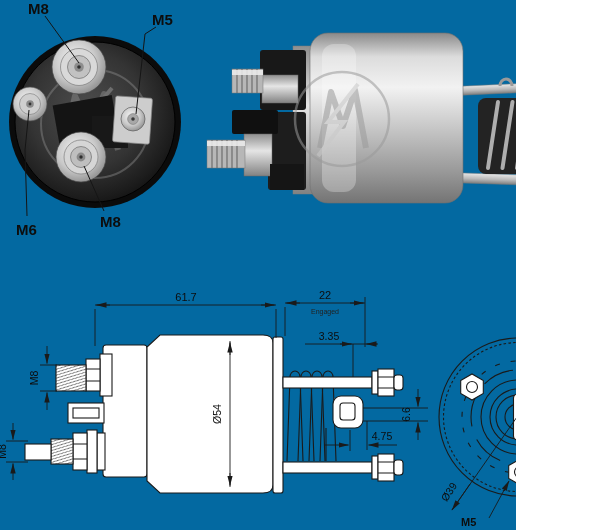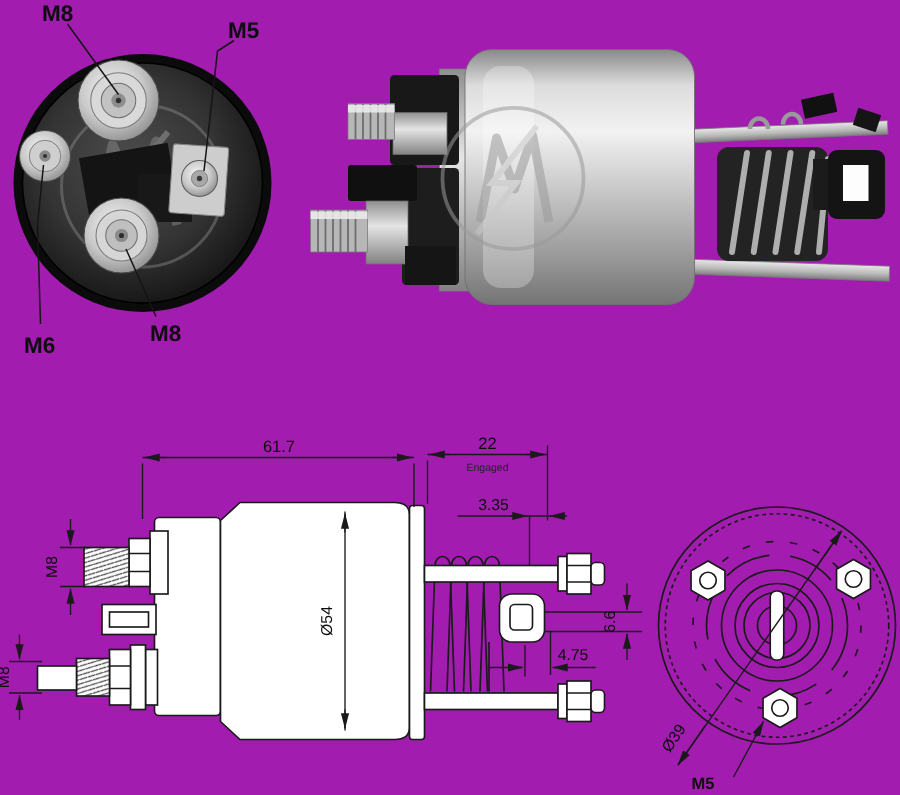--- a/index.html
+++ b/index.html
@@ -1,16 +1,16 @@
 <!DOCTYPE html>
 <html><head>
 <meta charset="utf-8">
 <style>
   html,body{margin:0;padding:0;background:#fff;}
-  #stage{position:relative;width:600px;height:530px;background:#a21caf;overflow:hidden;
+  #stage{position:relative;width:516px;height:530px;background:#0369a1;overflow:hidden;
          font-family:"Liberation Sans", sans-serif;}
   svg{position:absolute;display:block;}
   #rearView{left:0;top:0;}
   #sidePhoto{left:200px;top:0;}
   #dimDrawing{left:0;top:280px;}
   text{fill:#0d0d0d;}
   .photoLabel{font-weight:bold;font-size:15px;}
   .dimText{font-size:10.5px;}
   .dimBig{font-size:11px;}
   .dimSmall{font-size:7px;fill:#222;}

